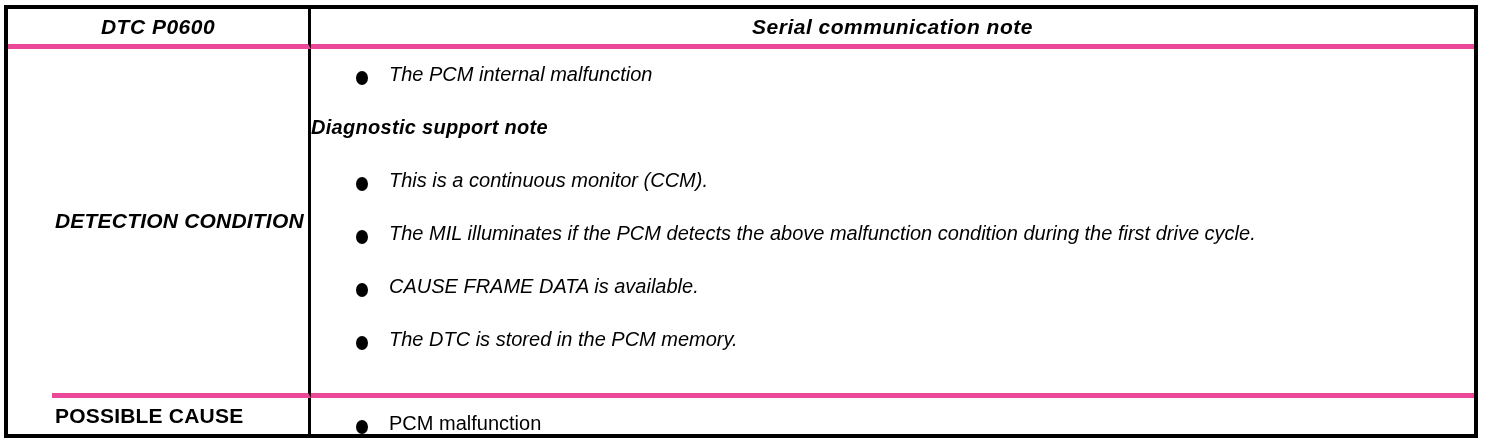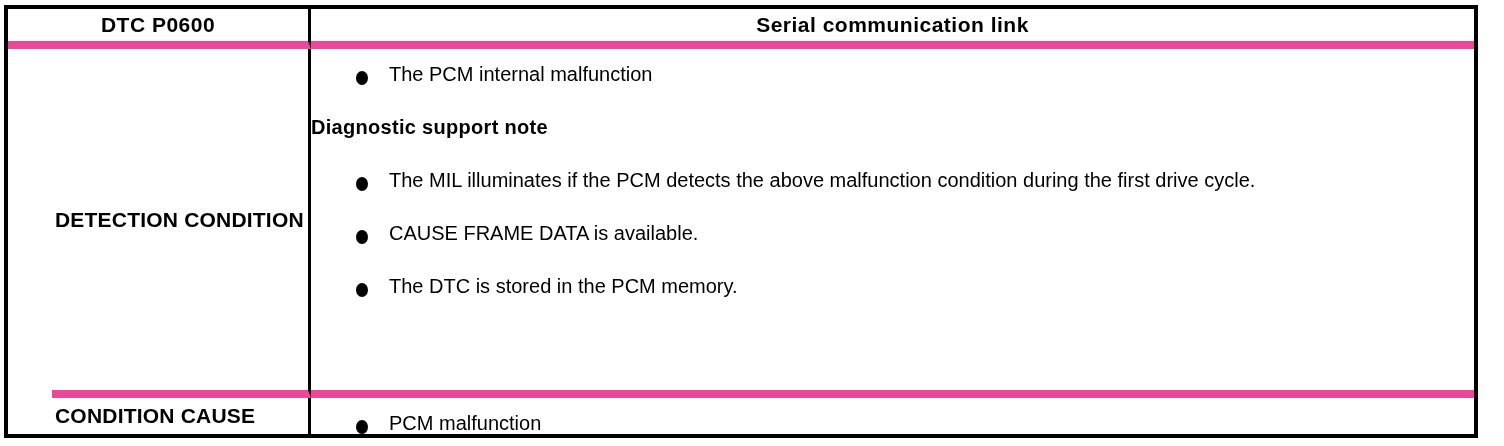--- a/index.html
+++ b/index.html
@@ -28,21 +28,21 @@
     grid-template-columns: 303px 1fr;
     grid-template-rows: 40px 1fr 36px;
     background: #ffffff;
   }
   .cell {
     box-sizing: border-box;
     background: #ffffff;
     overflow: hidden;
   }
   .b-right  { border-right: 3px solid #000000; }
-  .b-bottom { border-bottom: 8px solid #ec4899; }
+  .b-bottom { border-bottom: 5px solid #ec4899; font-style: italic; }
 
   
   .hdr {
     display: flex;
     align-items: center;
     justify-content: center;
     font-weight: bold;
     font-size: 21px;
     letter-spacing: 0.5px;
   }
@@ -96,57 +96,61 @@
 </head>
 <body>
 
 <div class="stage">
   <div class="doc-table">
 
     <div class="cell hdr b-right b-bottom">
       <span>DTC P0600</span>
     </div>
     <div class="cell hdr b-bottom">
-      <span>Serial communication link</span>
+      <span>Serial communication note</span>
     </div>
 
     <div class="cell label-cell b-right b-bottom">
       <span>DETECTION CONDITION</span>
     </div>
     <div class="cell content-cell b-bottom">
 
       <div class="li">
         <span class="dot"></span>
         <span class="li-text">The PCM internal malfunction</span>
       </div>
 
       <div class="li no-dot">
         <span class="li-text">Diagnostic support note</span>
       </div>
 
+      <div class="li">
+        <span class="dot"></span>
+        <span class="li-text">This is a continuous monitor (CCM).</span>
+      </div>
 
       <div class="li">
         <span class="dot"></span>
         <span class="li-text">The MIL illuminates if the PCM detects the above malfunction condition during the first drive cycle.</span>
       </div>
 
       <div class="li">
         <span class="dot"></span>
         <span class="li-text">CAUSE FRAME DATA is available.</span>
       </div>
 
       <div class="li">
         <span class="dot"></span>
         <span class="li-text">The DTC is stored in the PCM memory.</span>
       </div>
 
     </div>
 
     <div class="cell label-cell b-right">
-      <span>CONDITION CAUSE</span>
+      <span>POSSIBLE CAUSE</span>
     </div>
     <div class="cell content-cell v-center">
       <div class="li">
         <span class="dot"></span>
         <span class="li-text">PCM malfunction</span>
       </div>
     </div>
 
   </div>
 </div>

